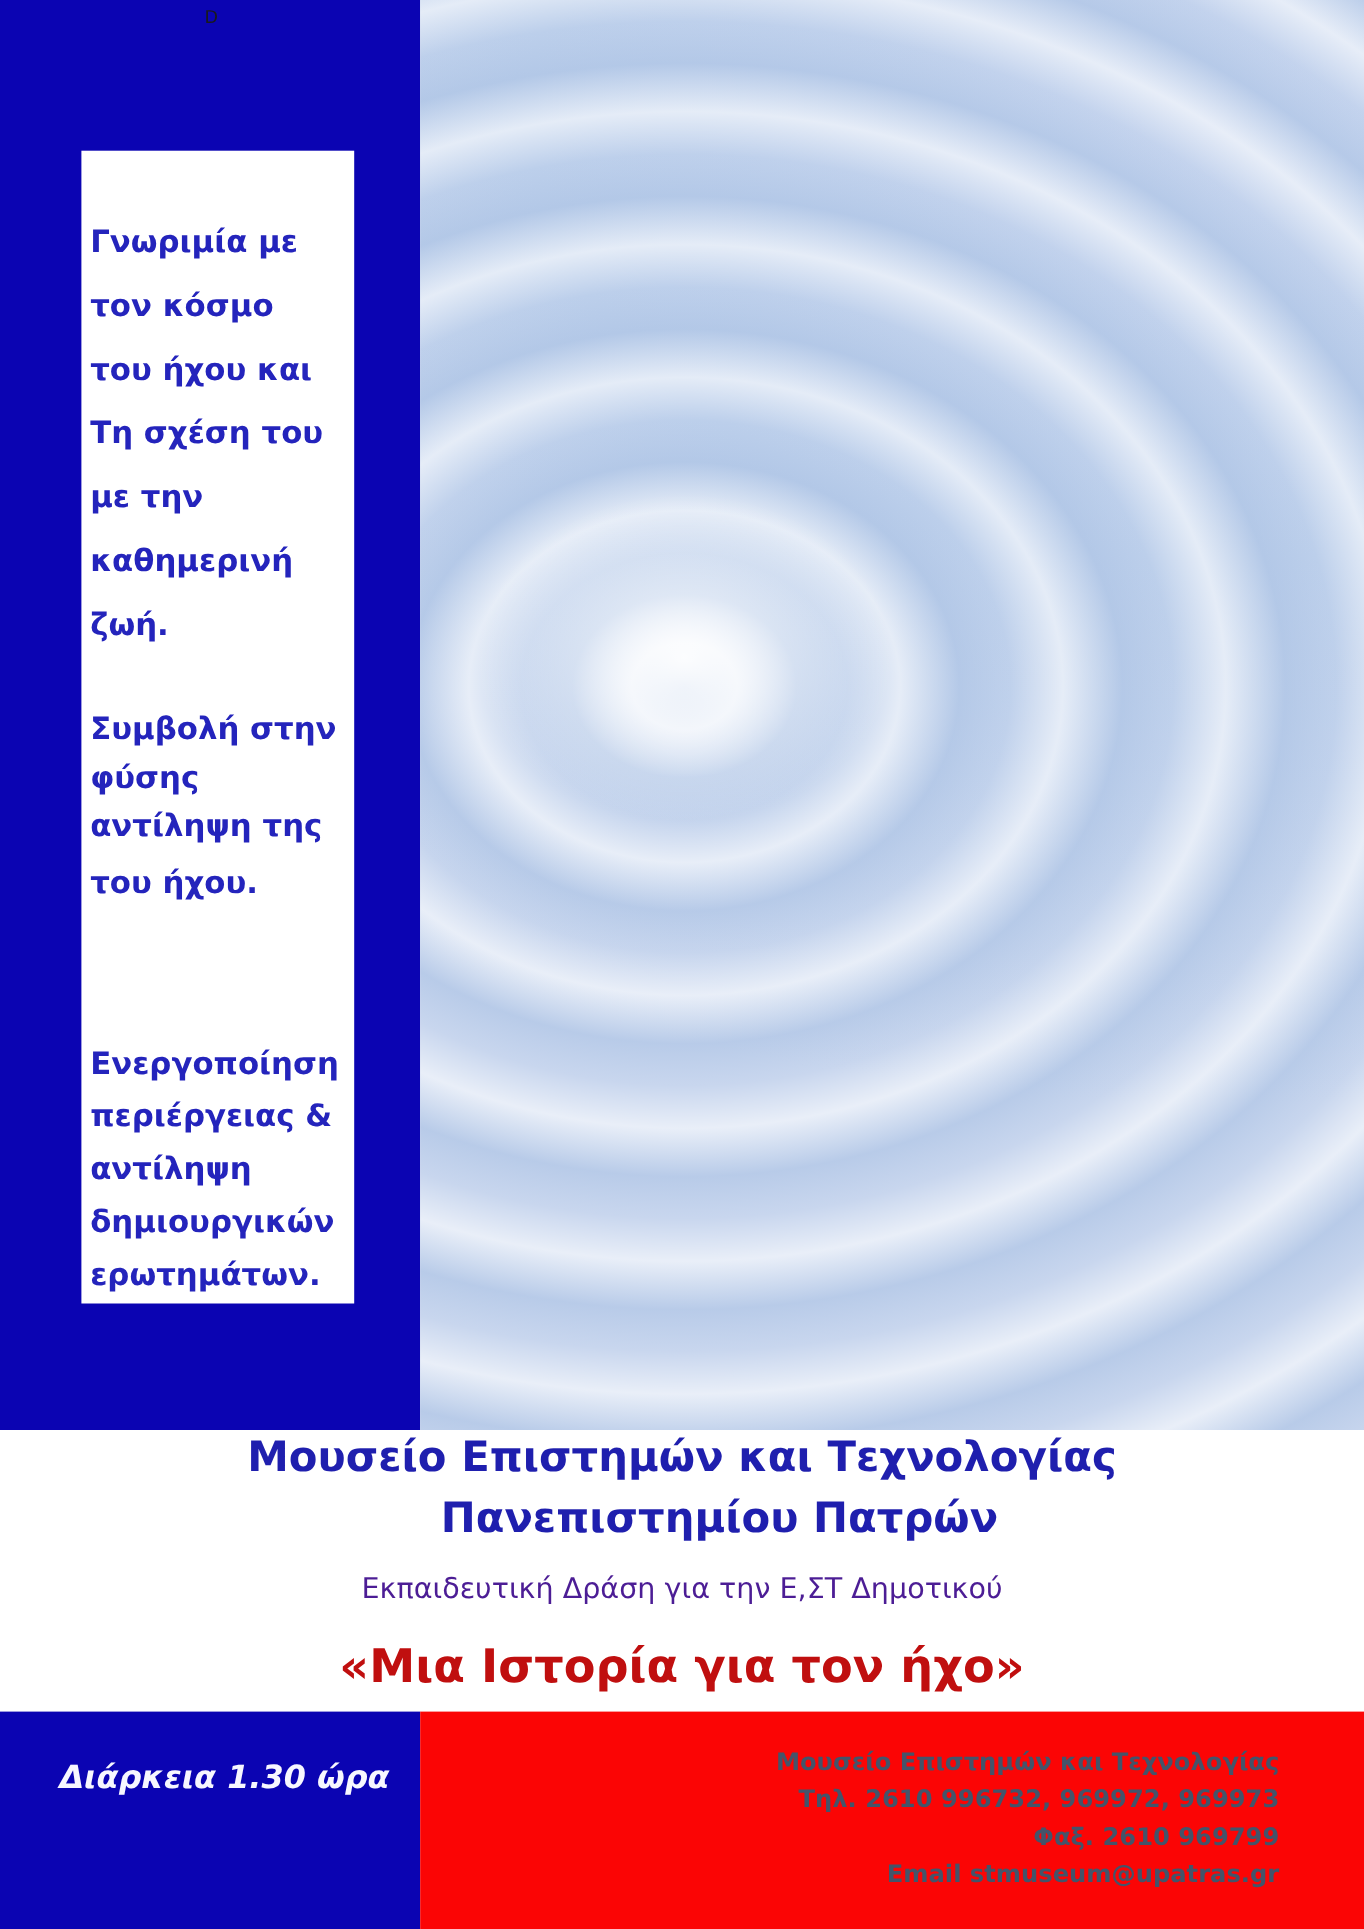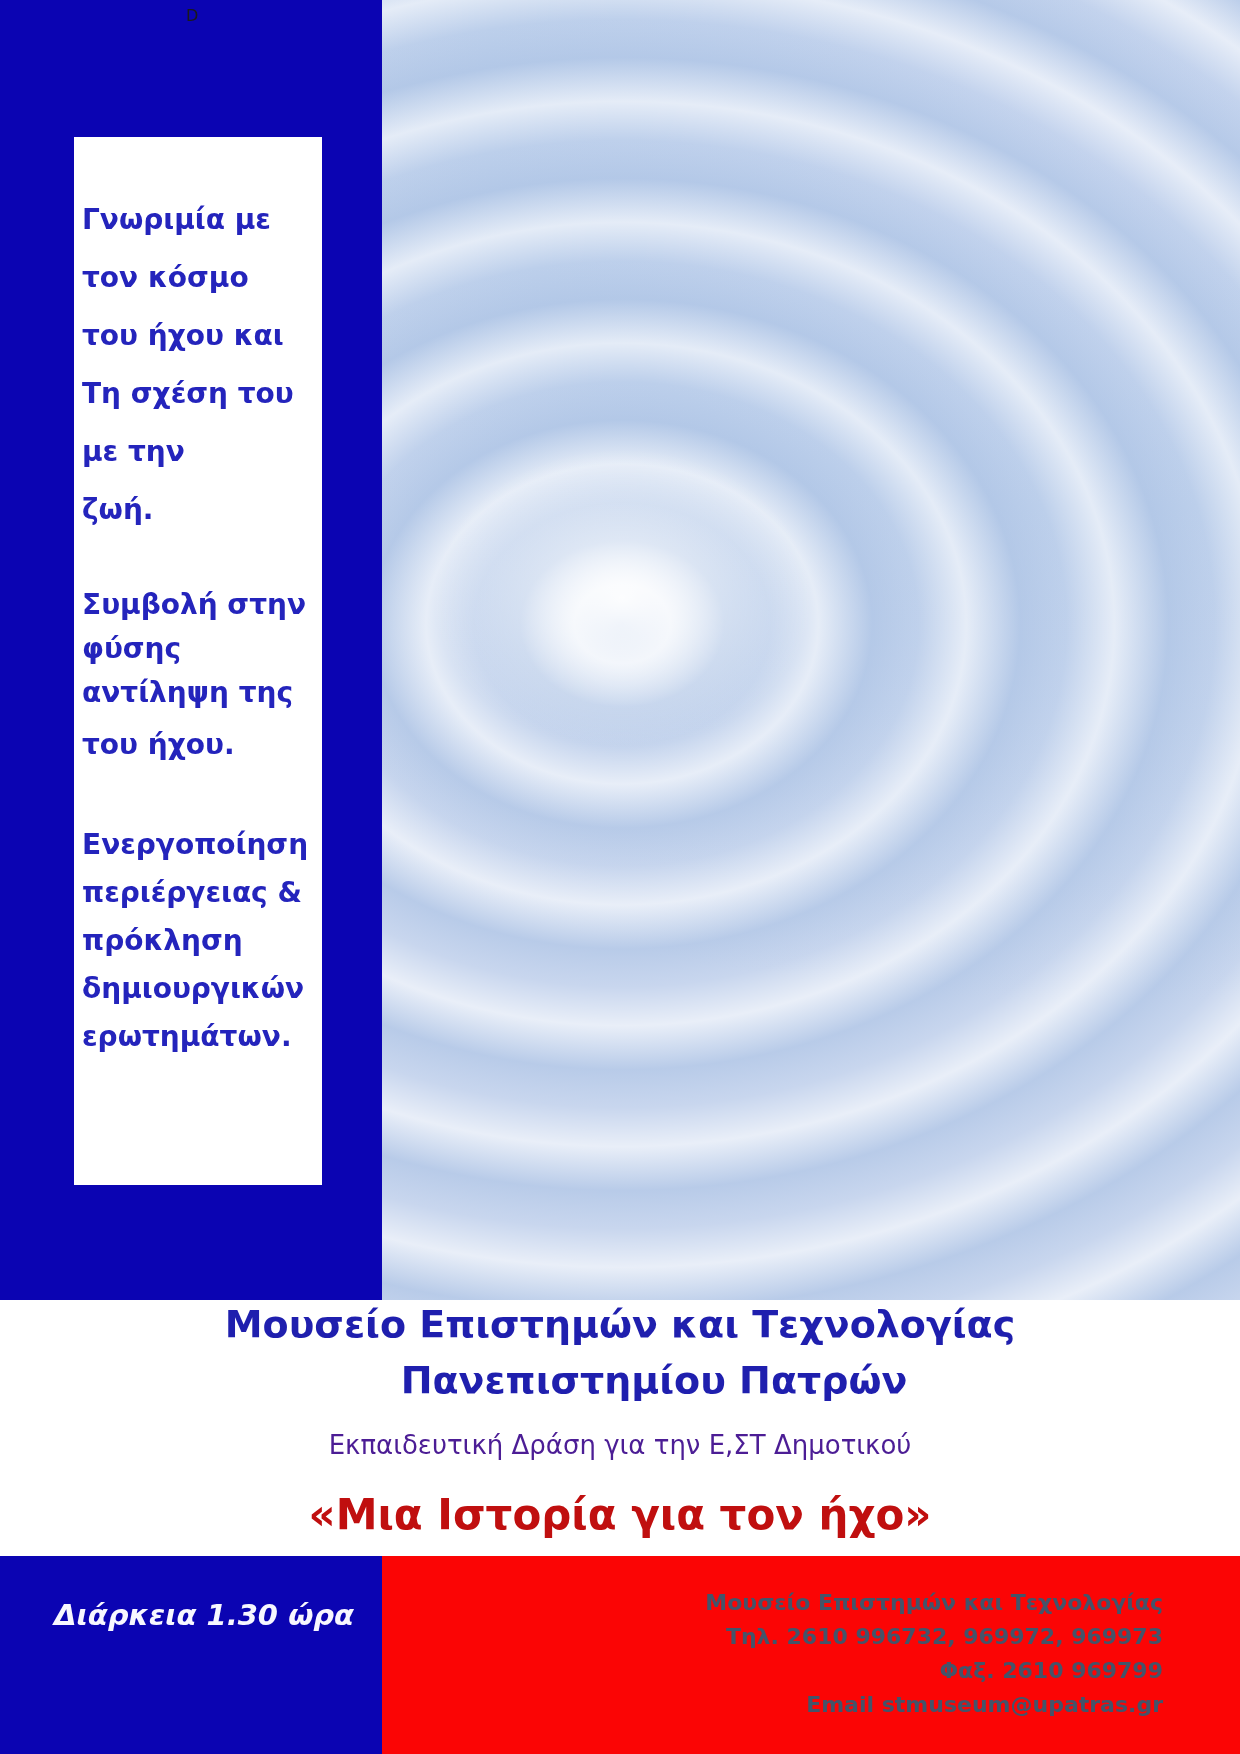--- a/index.html
+++ b/index.html
@@ -20,21 +20,21 @@
   .info-box {
     position:absolute; left:74px; top:137px; width:248px; height:1048px;
     background:#ffffff; box-sizing:border-box; padding:54px 4px 0 8px;
     color:#2424bc; font-weight:bold; font-size:28px;
   }
   .info-box .line { white-space:nowrap; }
   .para-intro .line { line-height:58px; }
   .para-contrib { margin-top:44px; }
   .para-contrib .line { line-height:44px; }
   .para-contrib .line-last { margin-top:8px; }
-  .para-activate { margin-top:54px; }
+  .para-activate { margin-top:118px; }
   .para-activate .line { line-height:48px; }
 
   
   .water {
     position:absolute; left:382px; top:0; width:858px; height:1300px;
     background:
       radial-gradient(ellipse 280px 220px at 28% 46%, rgba(255,255,255,0.92), rgba(255,255,255,0) 68%),
       repeating-radial-gradient(ellipse 980px 800px at 28% 48%,
         rgba(171,194,228,0) 0px,
         rgba(255,255,255,0.60) 48px,
@@ -78,32 +78,33 @@
   <div class="band-left">
     <span class="stray-char">D</span>
 
     <div class="info-box">
       <div class="para-intro">
         <div class="line">Γνωριμία με</div>
         <div class="line">τον κόσμο</div>
         <div class="line">του ήχου και</div>
         <div class="line">Τη σχέση του</div>
         <div class="line">με την</div>
+        <div class="line">καθημερινή</div>
         <div class="line">ζωή.</div>
       </div>
       <div class="para-contrib">
         <div class="line">Συμβολή στην</div>
         <div class="line">φύσης</div>
         <div class="line">αντίληψη  της</div>
         <div class="line line-last">του ήχου.</div>
       </div>
       <div class="para-activate">
         <div class="line">Ενεργοποίηση</div>
         <div class="line">περιέργειας &amp;</div>
-        <div class="line">πρόκληση</div>
+        <div class="line">αντίληψη</div>
         <div class="line">δημιουργικών</div>
         <div class="line">ερωτημάτων.</div>
       </div>
     </div>
   </div>
 
   <div class="water"></div>
 
   <div class="heading museum-1">Μουσείο Επιστημών και Τεχνολογίας</div>
   <div class="heading museum-2">Πανεπιστημίου Πατρών</div>

